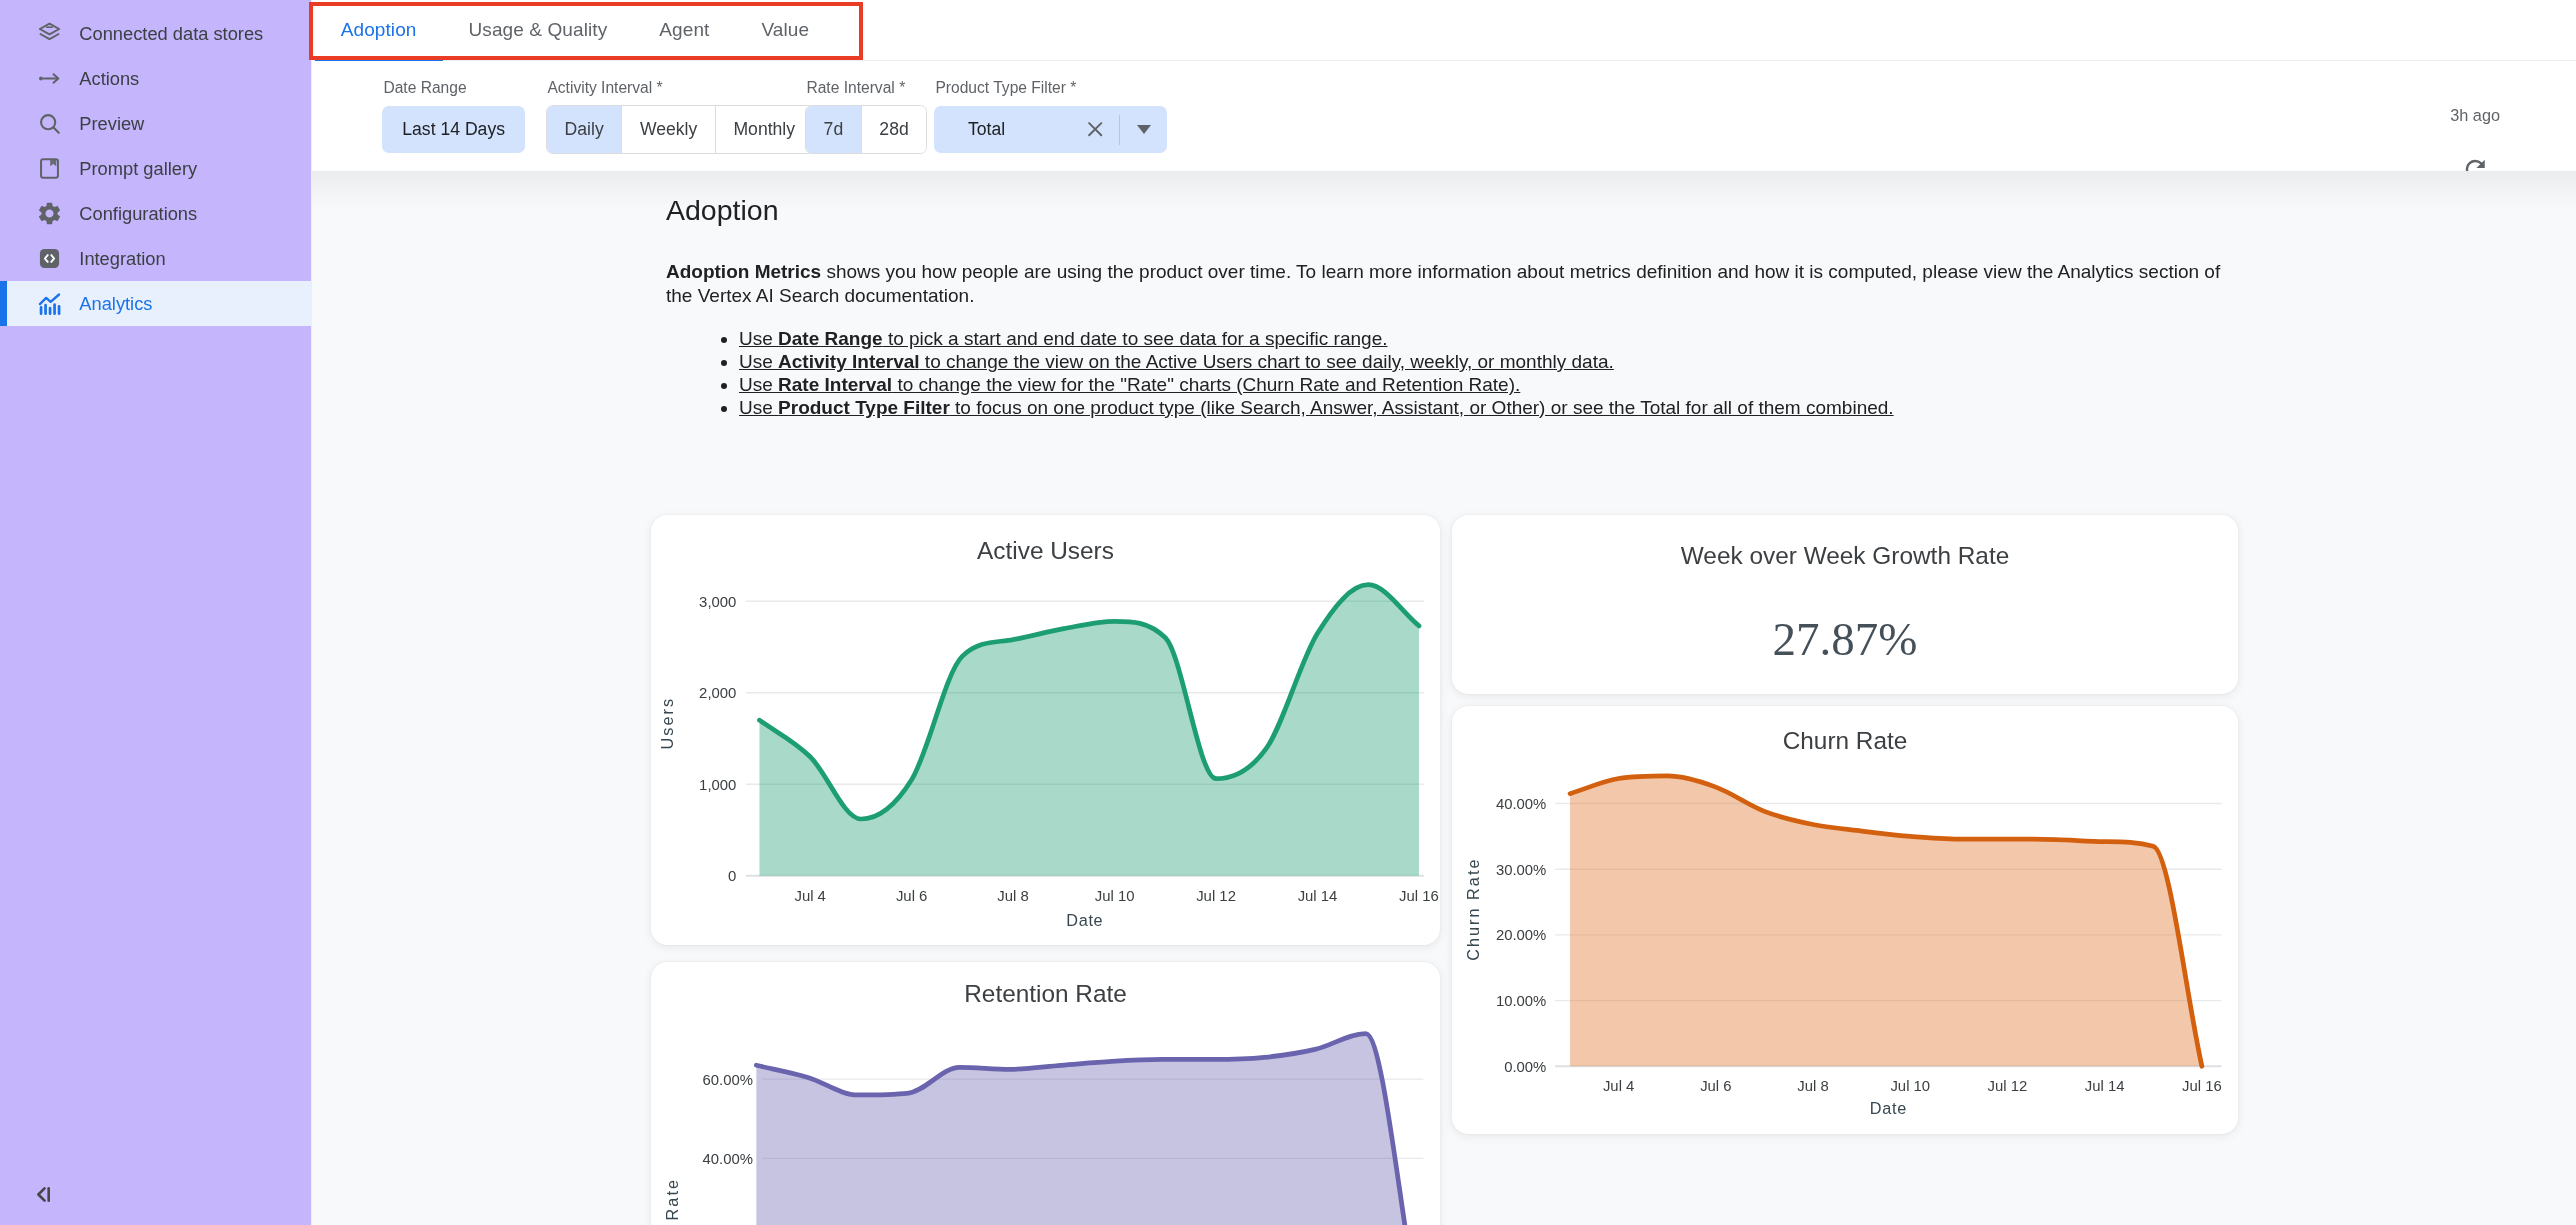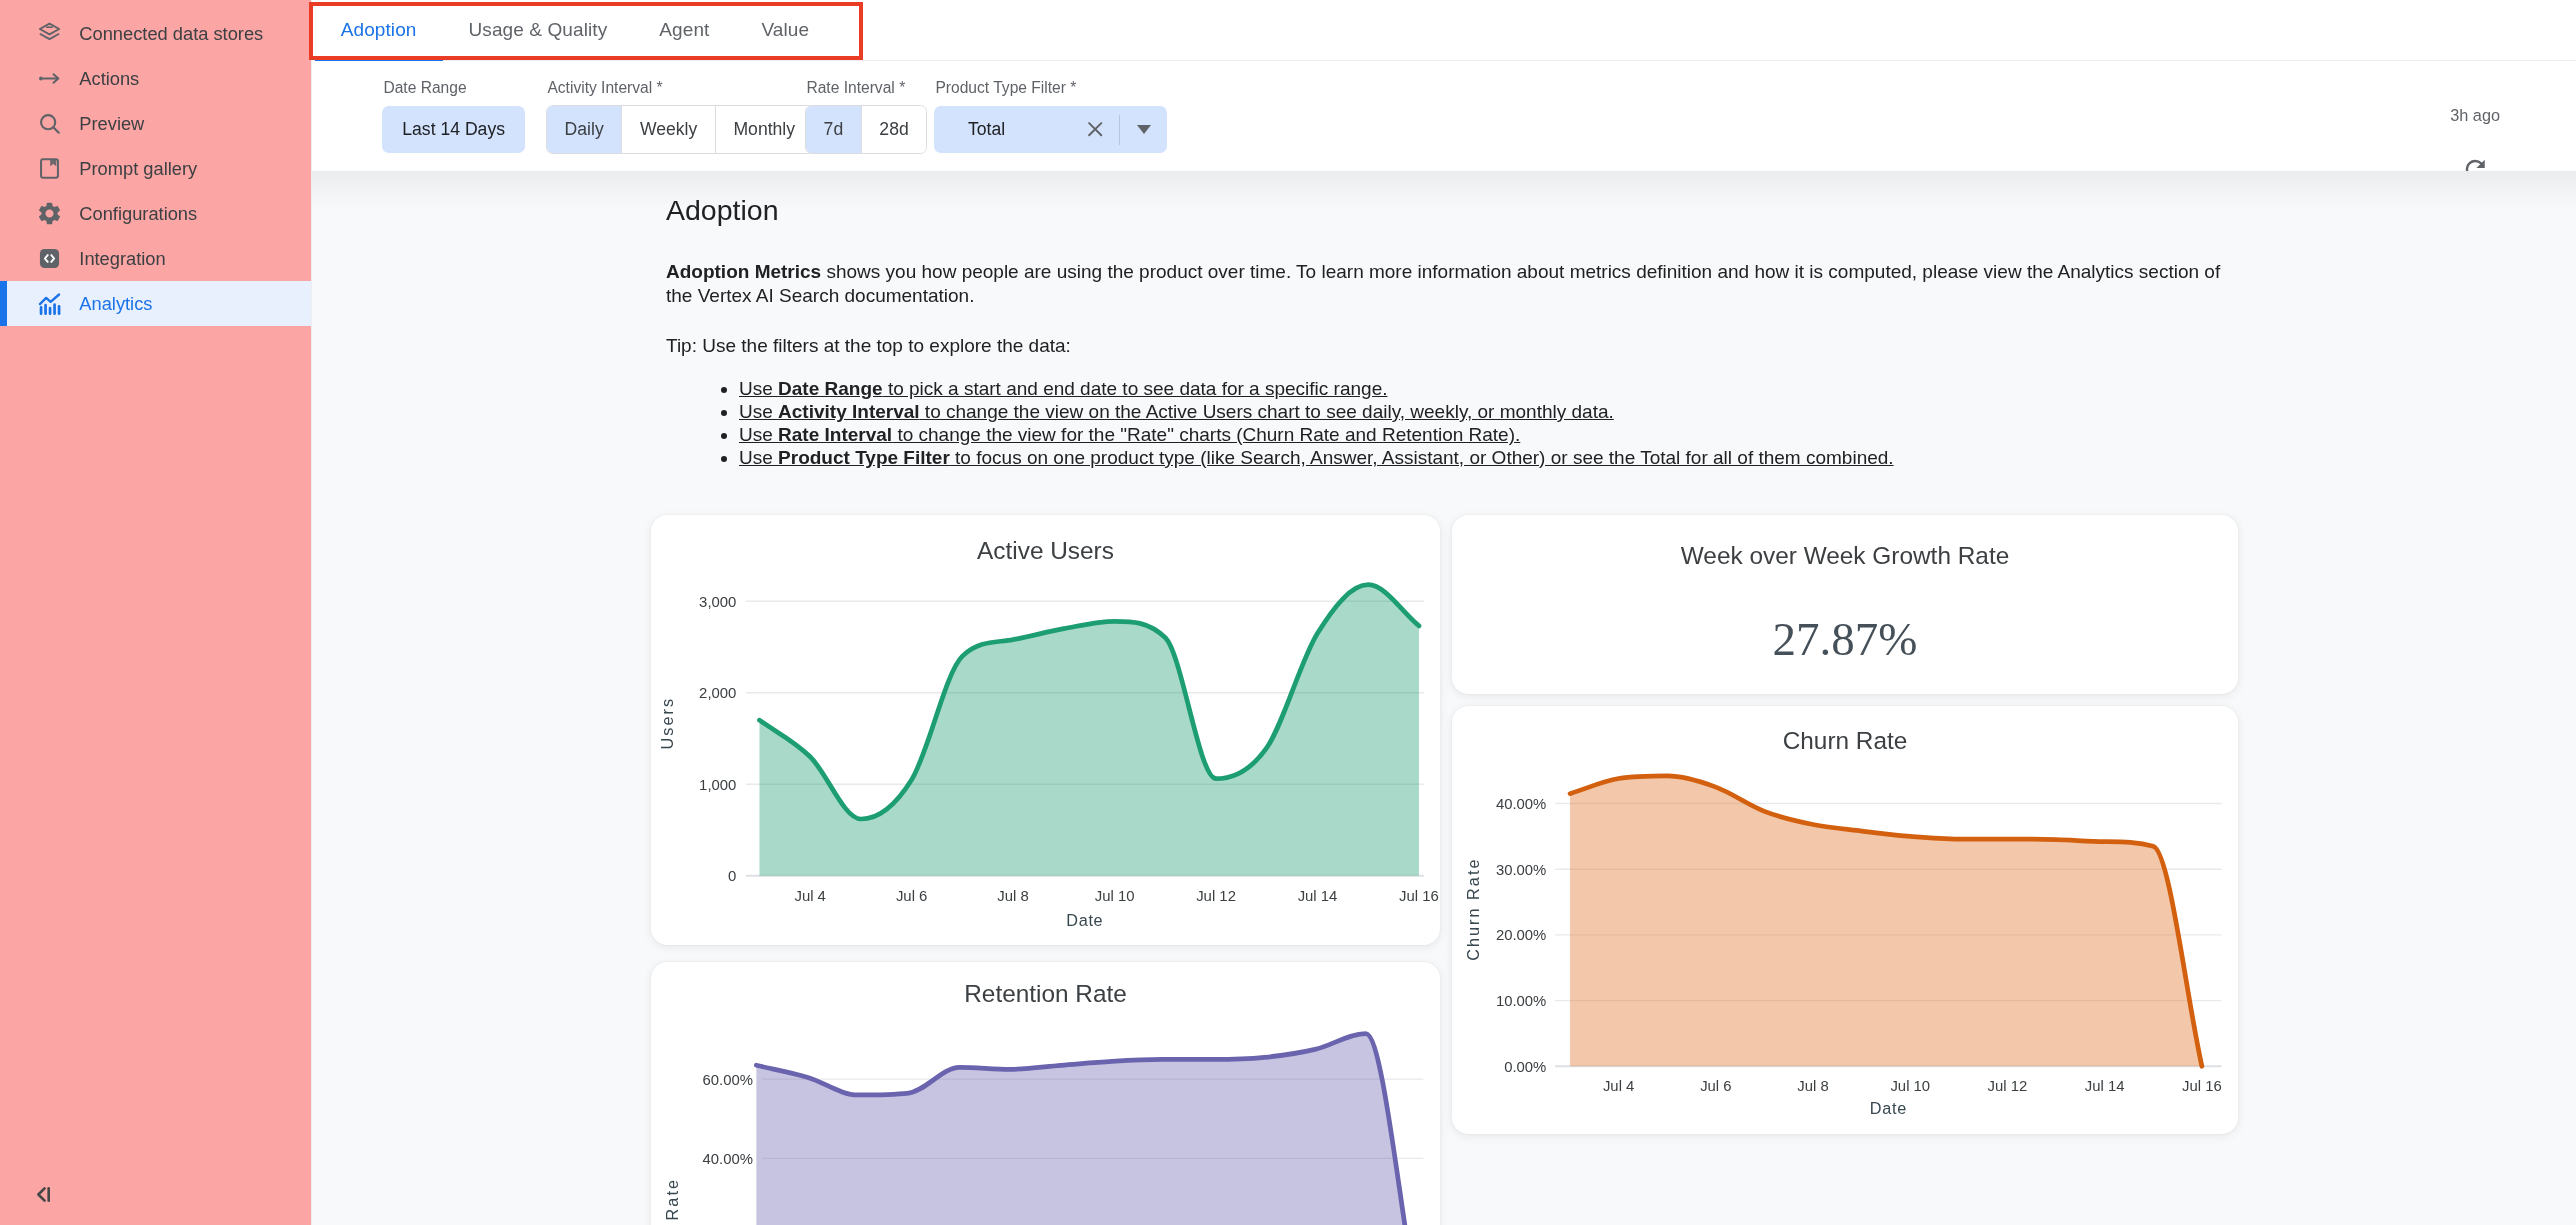--- a/index.html
+++ b/index.html
@@ -2,21 +2,21 @@
 <html style="font-size:11px"><head>
 <meta charset="utf-8">
 <style>
   html,body{margin:0;padding:0;}
   body{
     width:2576px;height:1226px;position:relative;overflow:hidden;
     background:#fff;font-family:"Liberation Sans",sans-serif;color:#202124;
     -webkit-font-smoothing:antialiased;
   }
   
-  .sidebar{position:absolute;left:0;top:0;width:312px;height:1226px;background:#fca5a5;
+  .sidebar{position:absolute;left:0;top:0;width:312px;height:1226px;background:#c4b5fd;
     border-right:1.4px solid #eceef0;box-sizing:border-box;z-index:5;}
   .nav{padding-top:11px;}
   .nav-item{position:relative;display:flex;align-items:center;height:45px;cursor:pointer;}
   .nav-item .nicon{width:27px;height:27px;margin-left:36px;flex:0 0 27px;display:flex;align-items:center;justify-content:center;}
   .nav-item .nlabel{margin-left:16.3px;font-size:18.3px;color:#3c4043;white-space:nowrap;}
   .nav-item.active{background:#e8f0fe;}
   .nav-item.active::before{content:"";position:absolute;left:0;top:0;bottom:0;width:6.8px;background:#1a73e8;}
   .nav-item.active .nlabel{color:#1a73e8;font-weight:500;}
   .collapse-btn{position:absolute;left:26px;bottom:15px;width:33px;height:33px;cursor:pointer;}
   
@@ -227,21 +227,20 @@
     </div>
   </div>
 </header>
 
 <div class="annotation-box" style="border-color: rgb(234, 59, 36);"></div>
 
 <main class="content">
   <div class="doc">
     <h1 class="page-title">Adoption</h1>
     <p class="intro"><b>Adoption Metrics</b><span> shows you how people are using the product over time. To learn more information about metrics definition and how it is computed, please view the Analytics section of the Vertex AI Search documentation.</span></p>
-    <p class="tip">Tip: Use the filters at the top to explore the data:</p>
     <ul class="tips">
       <li><span>Use </span><b>Date Range</b><span> to pick a start and end date to see data for a specific range.</span></li>
       <li><span>Use </span><b>Activity Interval</b><span> to change the view on the Active Users chart to see daily, weekly, or monthly data.</span></li>
       <li><span>Use </span><b>Rate Interval</b><span> to change the view for the "Rate" charts (Churn Rate and Retention Rate).</span></li>
       <li><span>Use </span><b>Product Type Filter</b><span> to focus on one product type (like Search, Answer, Assistant, or Other) or see the Total for all of them combined.</span></li>
     </ul>
   </div>
 
   <div class="card" id="card-active">
     <div><svg width="789" height="430" viewBox="0 0 1164 634">

